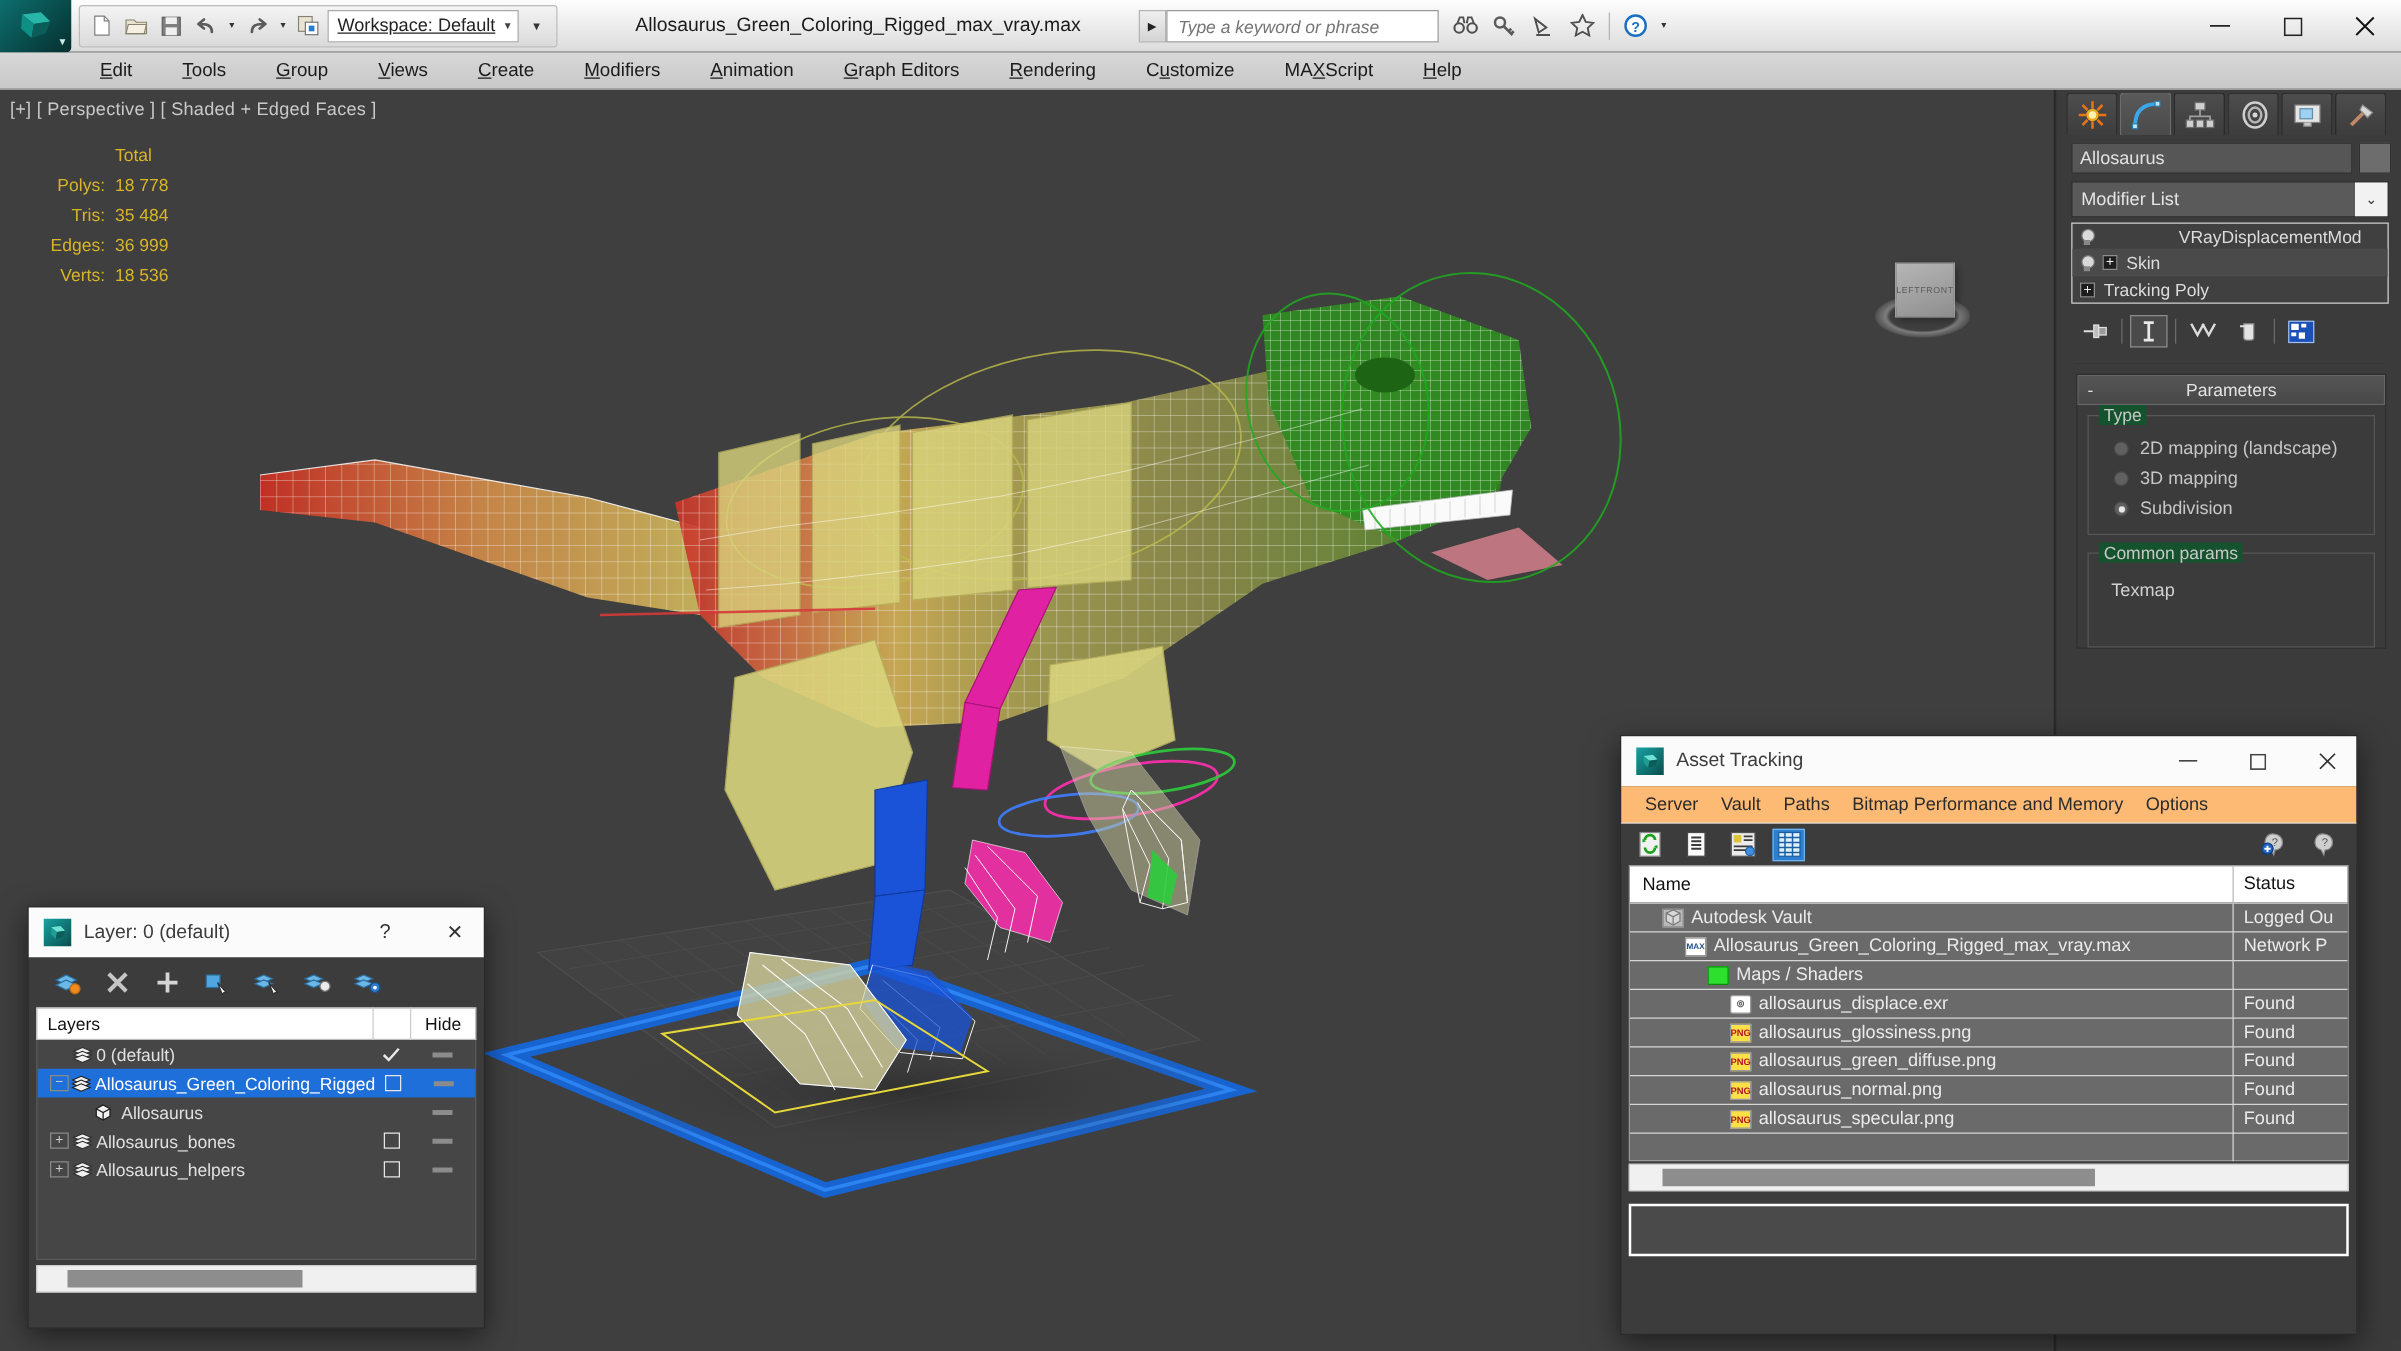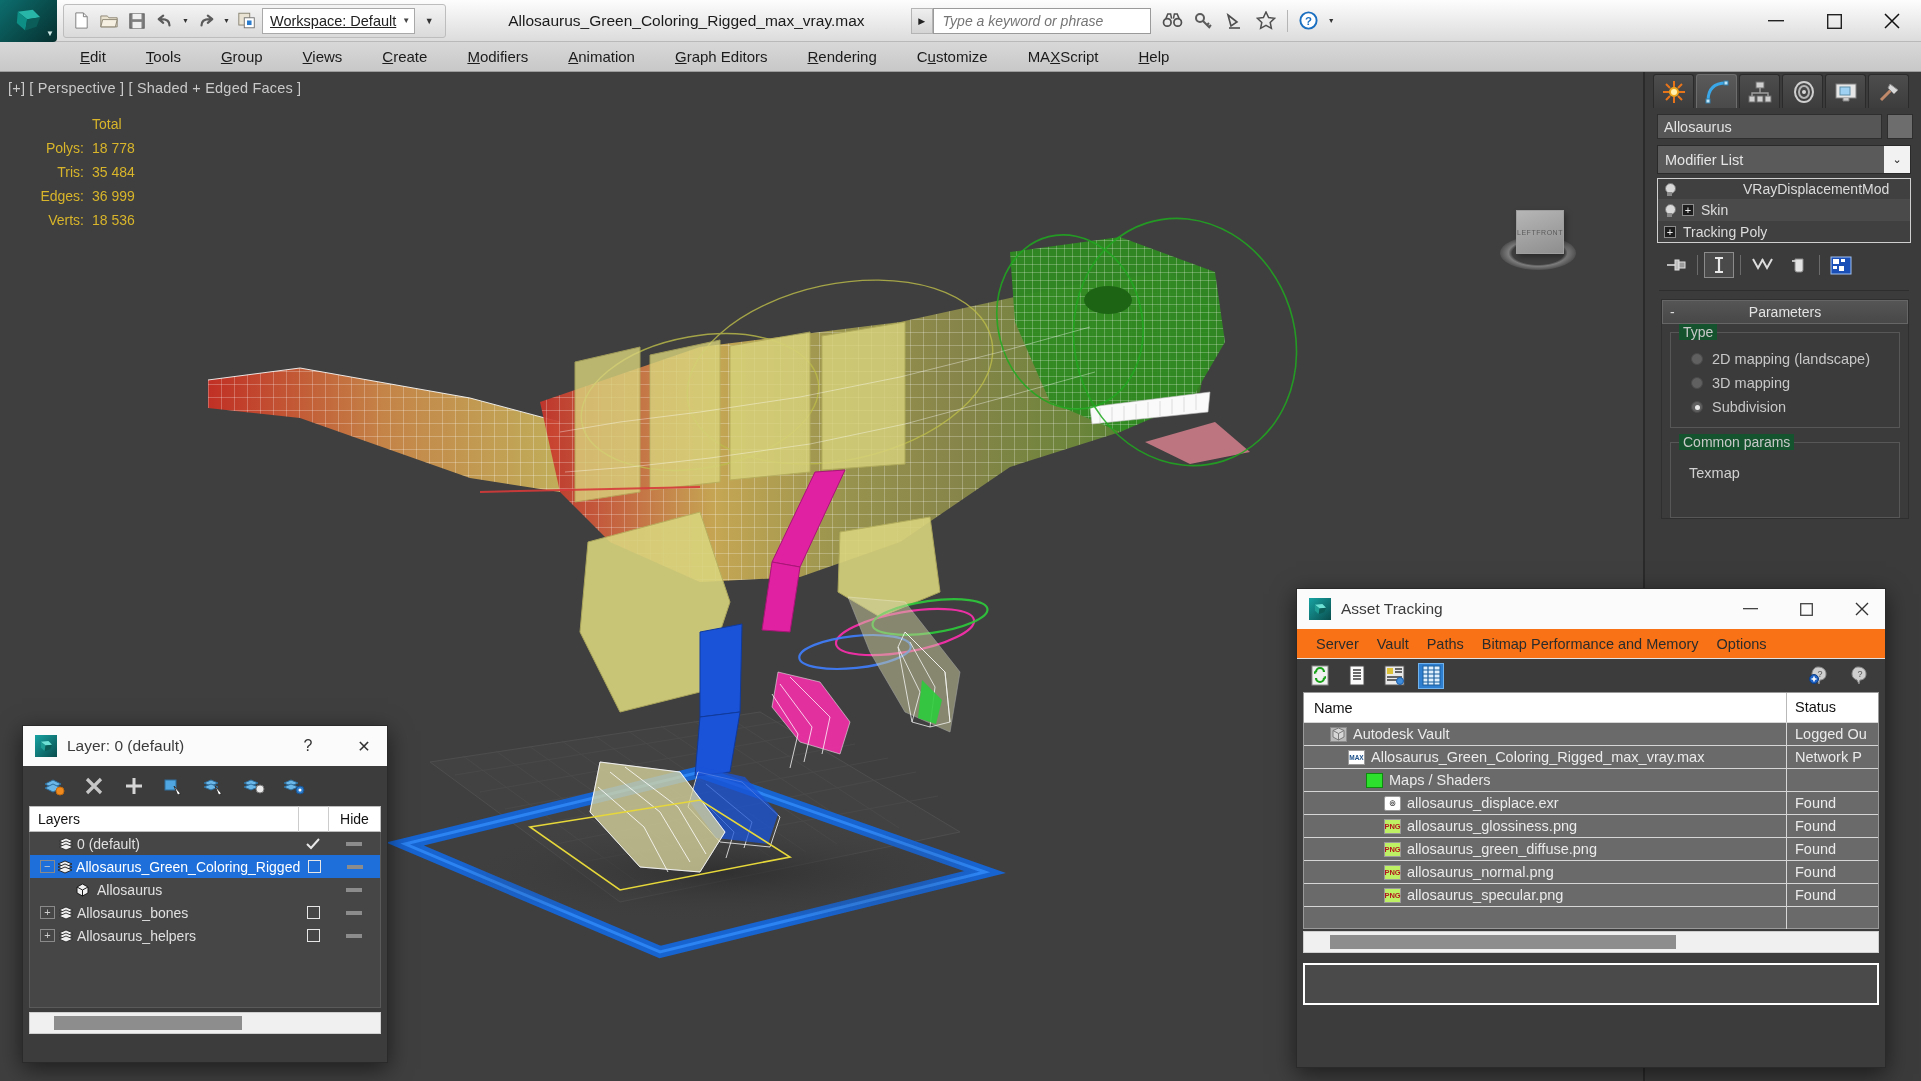--- a/index.html
+++ b/index.html
@@ -149,21 +149,21 @@
   .lyr-row .cc{ width:30px; display:flex; align-items:center; justify-content:center;}
   .chkbox{ width:13px; height:13px; border:1.5px solid #e6e6e6; }
   .lyr-row .hid{ width:52px; display:flex; align-items:center; justify-content:center;}
   .dash{ width:16px; height:4px; background:#8c8c8c; }
   .lyr-hscroll{ margin:4px 6px 0 6px; height:22px; background:#f0f0f0; border:1px solid #cfcfcf;
     display:flex; align-items:center; }
   .lyr-hscroll .thumb{ margin-left:24px; width:188px; height:14px; background:#8d8d8d; }
 
   
   #asset-dialog{ left:1296px; top:588px; width:590px; height:480px; }
-  .at-menu{ height:30px; background:#f97316; display:flex; align-items:center; padding-left:10px;
+  .at-menu{ height:30px; background:#fdba74; display:flex; align-items:center; padding-left:10px;
     border-bottom:1px solid #e2e2e2;}
   .at-menu .mi{ font-size:14.5px; color:#2b2b2b; padding:0 9px; cursor:pointer; }
   .at-toolbar{ height:33px; background:#3c3c3c; display:flex; align-items:center;
     gap:11px; padding-left:10px; position:relative;}
   .at-tb{ width:26px; height:26px; display:flex; align-items:center; justify-content:center; cursor:pointer;}
   .at-tb.active{ background:#2f7fd1; border:1px solid #6fb2ec; }
   .at-tb-right{ position:absolute; right:12px; display:flex; gap:14px; }
   .at-grid{ margin:0 6px; border:1px solid #999; }
   .at-hdr{ height:29px; background:#fff; display:flex; align-items:center; }
   .at-hdr .n{ flex:1; padding-left:10px; font-size:14.5px; color:#111; }
@@ -171,21 +171,21 @@
     font-size:14.5px; color:#111; height:29px; line-height:29px;}
   .at-rows{ background:#6a6a6a; }
   .at-row{ height:23px; display:flex; align-items:center; color:#ebebeb; font-size:14.5px;
     border-top:1px solid #d6d6d6; cursor:pointer;}
   .at-row .n{ flex:1; display:flex; align-items:center; gap:6px; }
   .at-row .s{ width:92px; border-left:1px solid #d6d6d6; padding-left:8px; height:23px; line-height:23px;
     overflow:hidden; white-space:nowrap;}
   .at-row.empty{ height:22px; }
   .ficon{ width:17px; height:15px; display:inline-flex; align-items:center; justify-content:center;
     font-size:7px; font-weight:bold; color:#fff; }
-  .ficon.png{ background:#bef264; color:#b3181f; border:1px solid #9a9a9a; font-size:7.5px;}
+  .ficon.png{ background:#fde047; color:#b3181f; border:1px solid #9a9a9a; font-size:7.5px;}
   .ficon.max{ background:#fff; color:#1b4f8a; border:1px solid #9a9a9a; font-size:6.5px;}
   .ficon.exr{ background:#fff; color:#444; border:1px solid #9a9a9a; border-radius:2px;}
   .ficon.vault{ background:#b9b9b9; border:1px solid #8c8c8c; }
   .ficon.maps{ background:#2ee02e; border:1px solid #0c8b0c; }
   .at-hscroll{ margin:2px 6px 0 6px; height:22px; background:#f0f0f0; border:1px solid #cfcfcf;
     display:flex; align-items:center;}
   .at-hscroll .thumb{ margin-left:26px; width:346px; height:14px; background:#8d8d8d; }
   .at-status{ margin:10px 6px 0 6px; height:42px; background:#4a4a4a; border:2px solid #fff; }
 </style>
 </head>

